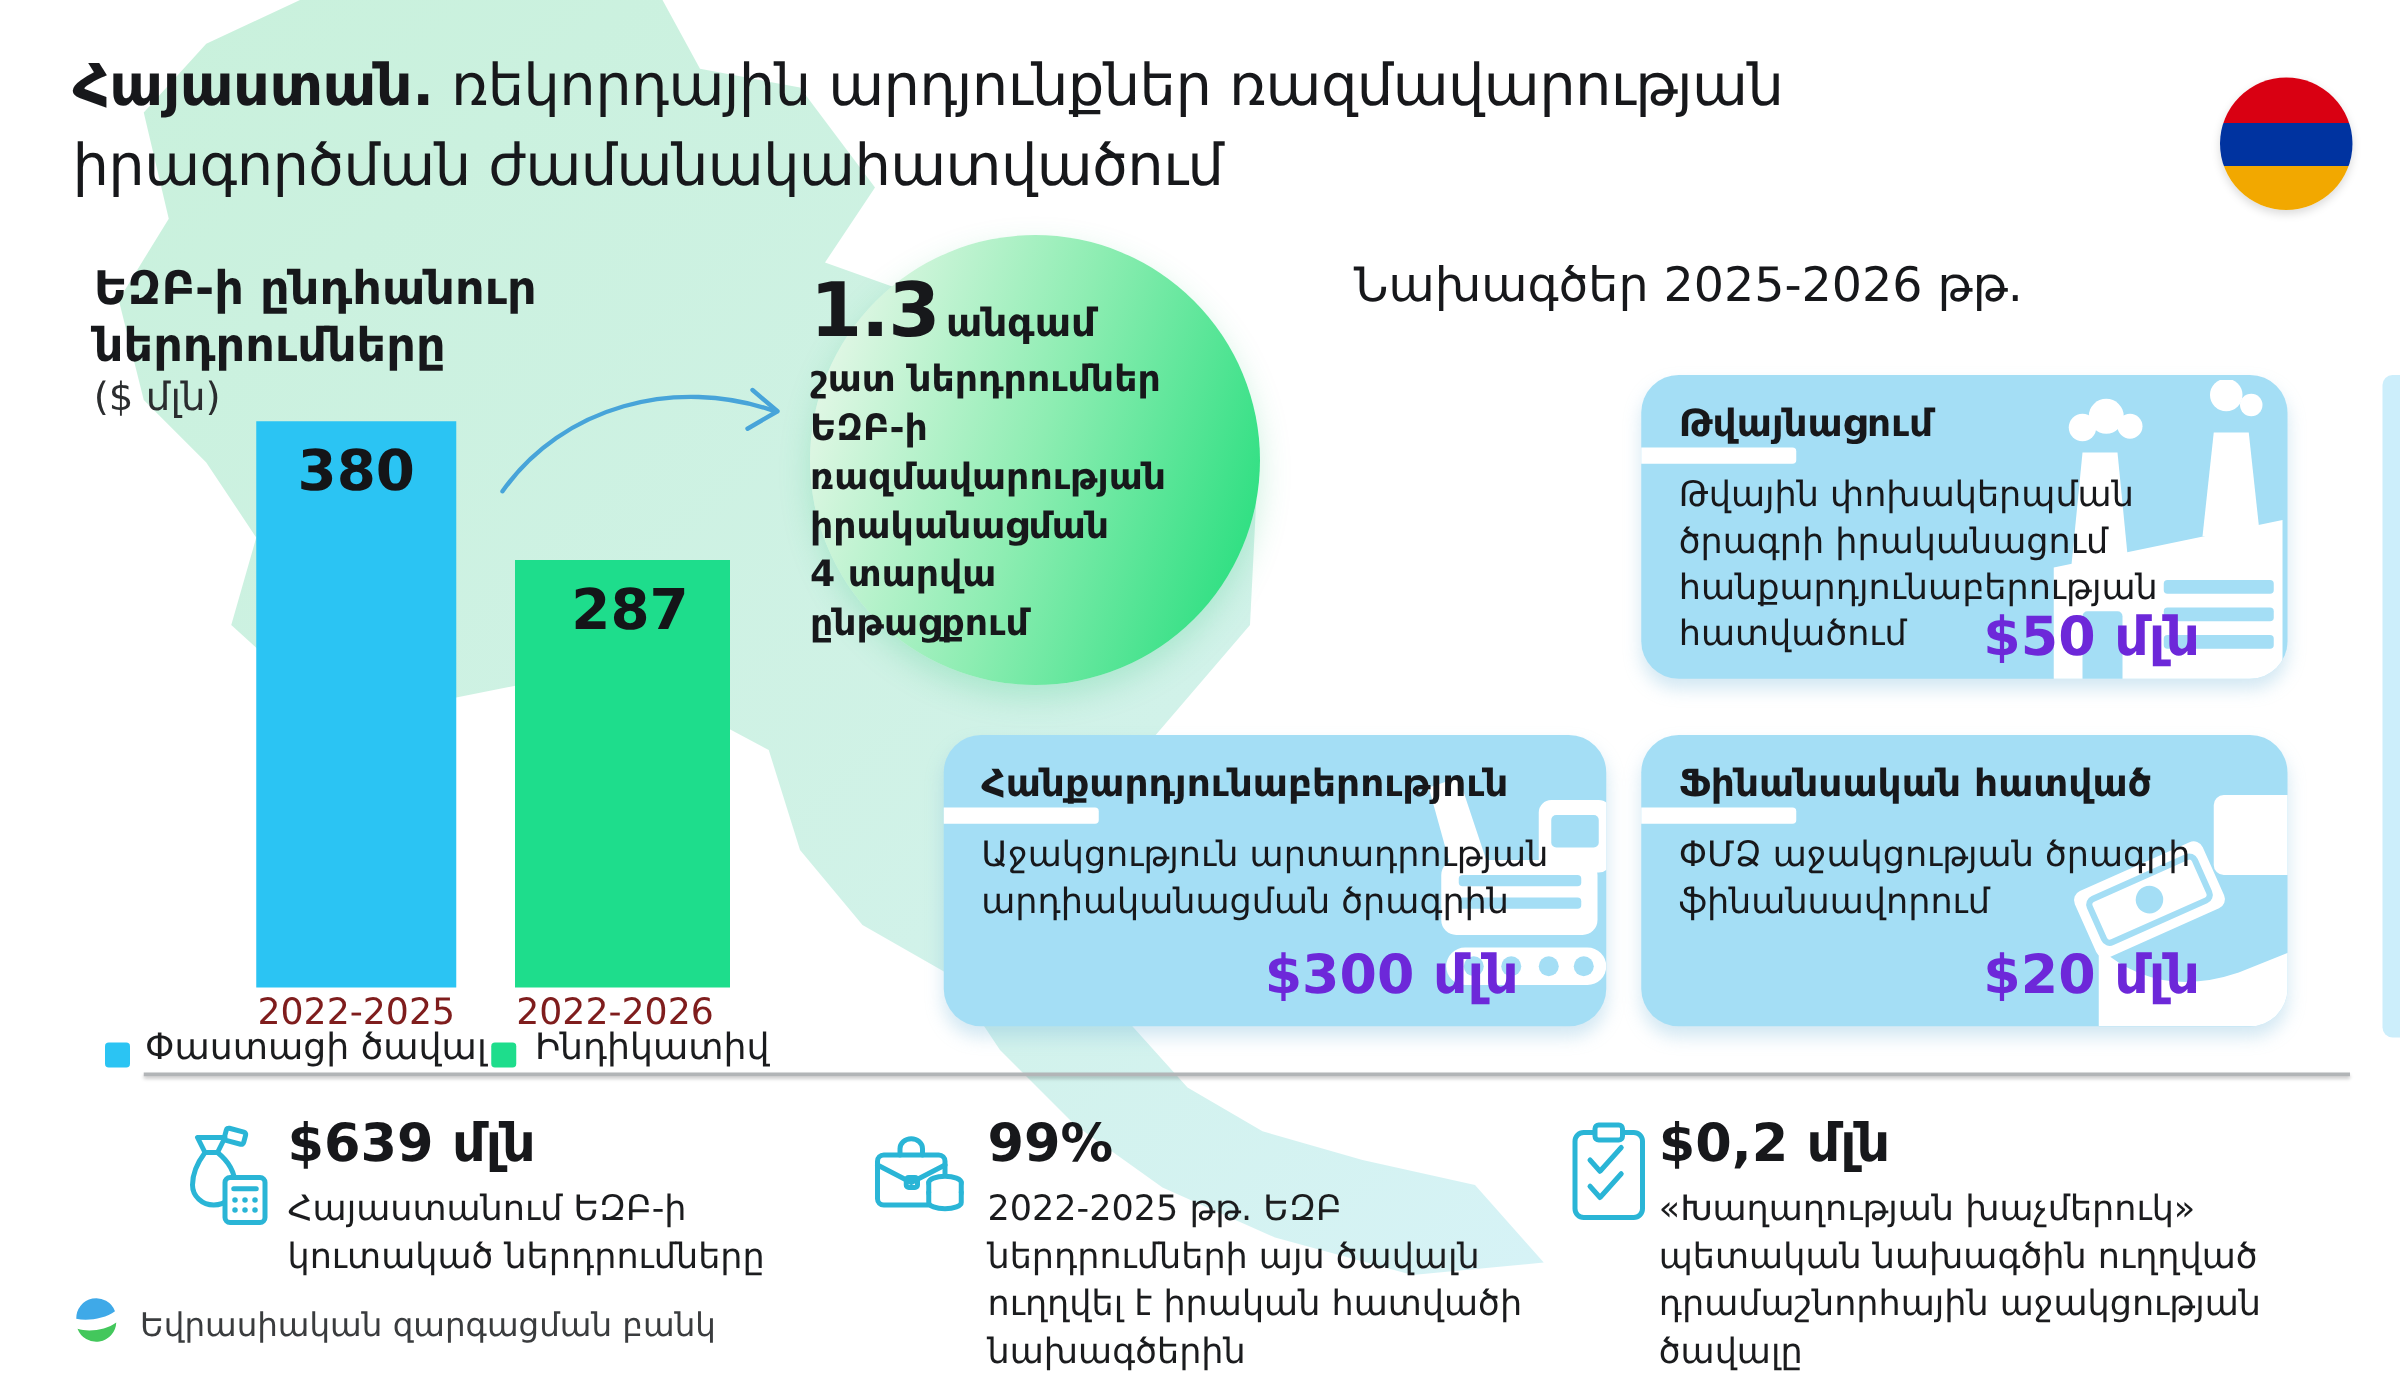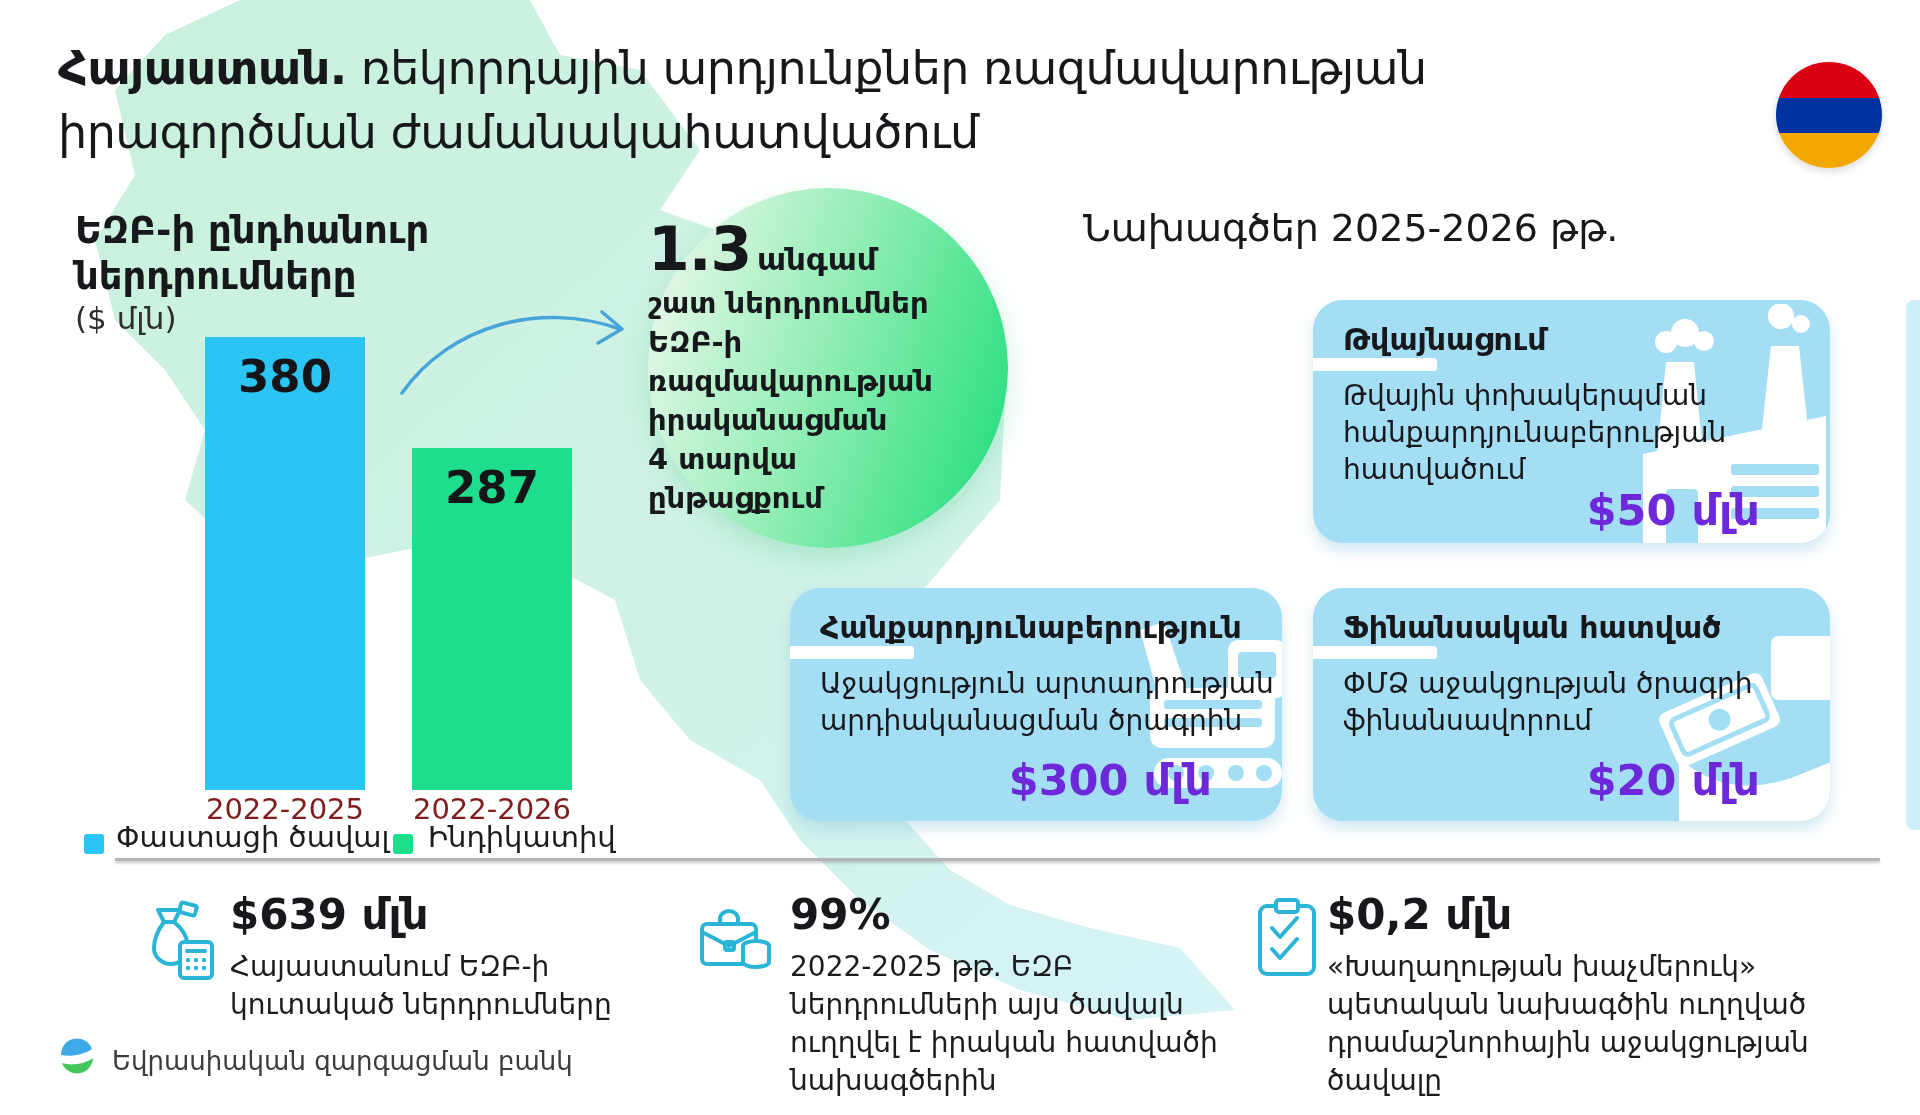--- a/index.html
+++ b/index.html
@@ -19,21 +19,21 @@
 
   .flag{left:1776px;top:62px;width:106px;height:106px;border-radius:50%;
     background:linear-gradient(#d90012 0 34%, #0033a0 34% 67%, #f2a800 67% 100%);
     box-shadow:0 3px 8px rgba(0,0,0,0.15);}
 
   
   .chart-title{left:75px;top:208px;font-size:37px;font-weight:800;line-height:46px;}
   .chart-unit{left:75px;top:300px;font-size:31px;font-weight:400;color:#2b2d2f;}
   .bar{position:absolute;bottom:325px;width:160px;}
   .bar-actual{left:205px;}
-  .bar-indicative{left:412px;}
+  .bar-indicative{left:412px;padding-left:12px;}
   .bar-value{font-size:45px;font-weight:800;text-align:center;padding-top:13px;color:#141518;}
   .cat-label{top:792px;width:160px;text-align:center;font-size:29px;color:#7f1d1d;font-weight:500;}
   .cat-1{left:205px;} .cat-2{left:412px;}
   .legend-swatch{width:20px;height:20px;border-radius:3px;top:834px;}
   .legend-label{top:820px;font-size:29px;font-weight:400;color:#1b1c1e;}
   .divider{left:115px;top:858px;width:1765px;height:3px;background:#b2b5b7;
     box-shadow:0 2px 3px rgba(0,0,0,0.22);}
 
   
   .hl-circle{left:648px;top:188px;width:360px;height:360px;border-radius:50%;
@@ -42,21 +42,21 @@
   .hl-top{margin-top:26px;font-weight:800;}
   .hl-value{font-size:60px;letter-spacing:-1px;}
   .hl-suffix{font-size:31px;}
   .hl-line{font-size:29px;font-weight:800;line-height:39px;}
 
   
   .proj-heading{left:1083px;top:206px;font-size:38px;font-weight:400;}
   .card{position:absolute;background:#a4def5;border-radius:30px;overflow:hidden;
     box-shadow:0 8px 14px rgba(130,190,220,0.35);}
   .card-1{left:1313px;top:300px;width:517px;height:243px;}
-  .card-2{left:755px;top:588px;width:492px;height:233px;margin-left:35px;}
+  .card-2{left:755px;top:588px;width:530px;height:233px;}
   .card-3{left:1313px;top:588px;width:517px;height:233px;}
   .card-title{margin:22px 0 0 30px;font-size:30px;font-weight:800;position:relative;z-index:2;}
   .card-underline{position:absolute;left:-6px;top:58px;width:130px;height:13px;background:#fff;border-radius:3px;z-index:2;}
   .card-body{margin:20px 0 0 30px;font-size:28px;line-height:37px;position:relative;z-index:2;}
   .card-value{position:absolute;right:70px;bottom:16px;font-size:43px;font-weight:800;z-index:3;color:#6d28d9;}
   .card-1 .card-value{bottom:8px;}
   .card-icon{position:absolute;z-index:1;}
   .icon-factory{right:-6px;bottom:-4px;}
   .icon-truck{right:-8px;top:12px;}
   .icon-hand{right:-6px;top:30px;}
@@ -161,20 +161,21 @@
       <rect x="120" y="160" width="88" height="11" rx="3"></rect>
       <rect x="120" y="182" width="88" height="11" rx="3"></rect>
       <rect x="120" y="204" width="88" height="11" rx="3"></rect>
       <rect x="55" y="185" width="32" height="58" rx="4"></rect>
     </g>
   </svg>
   <div class="card-title">Թվայնացում</div>
   <div class="card-underline"></div>
   <div class="card-body">
     <div>Թվային փոխակերպման</div>
+    <div>ծրագրի իրականացում</div>
     <div>հանքարդյունաբերության</div>
     <div>հատվածում</div>
   </div>
   <div class="card-value">$50 մլն</div>
 </div>
 
 <div class="card card-2">
   <svg class="card-icon icon-truck" width="150" height="210" viewBox="0 0 150 210">
     <g fill="#ffffff">
       <polygon points="18,95 0,30 24,22 46,88"></polygon>

